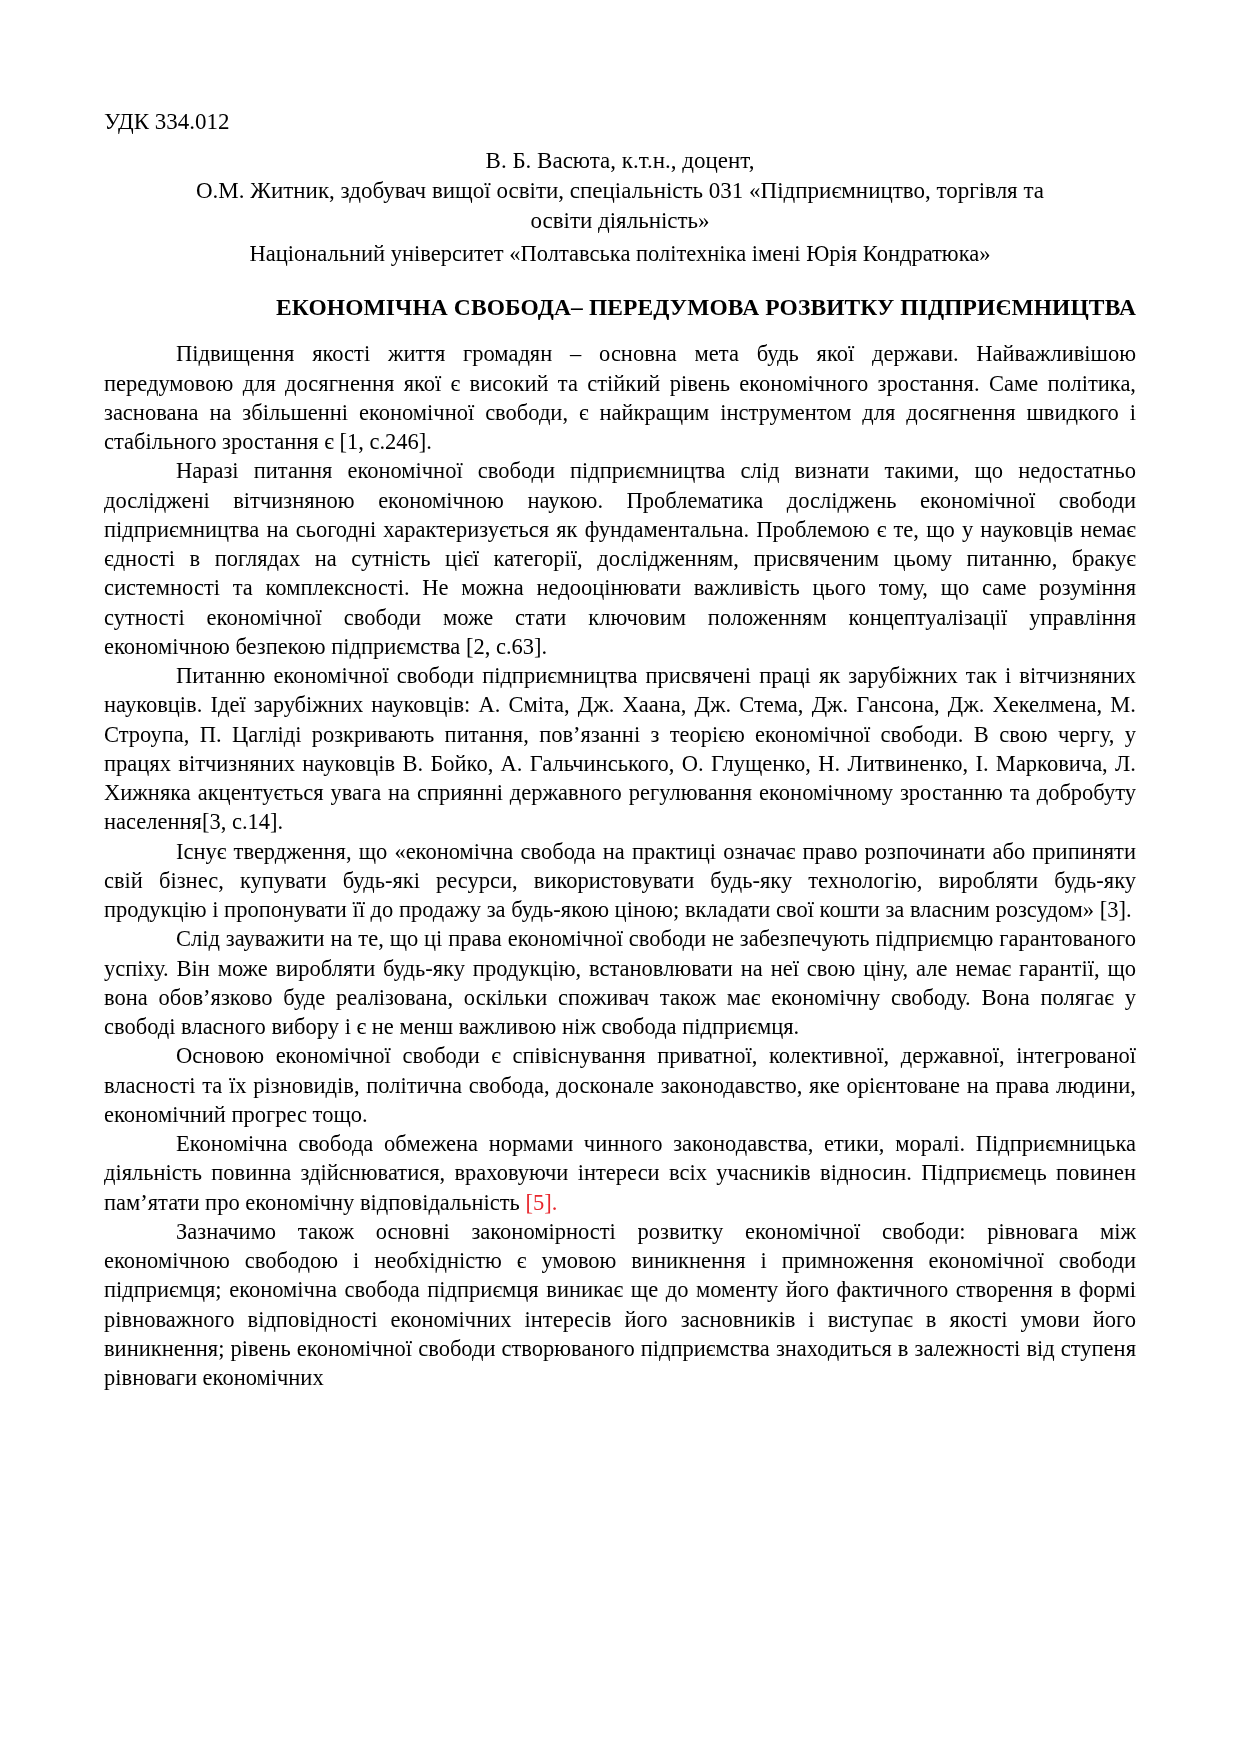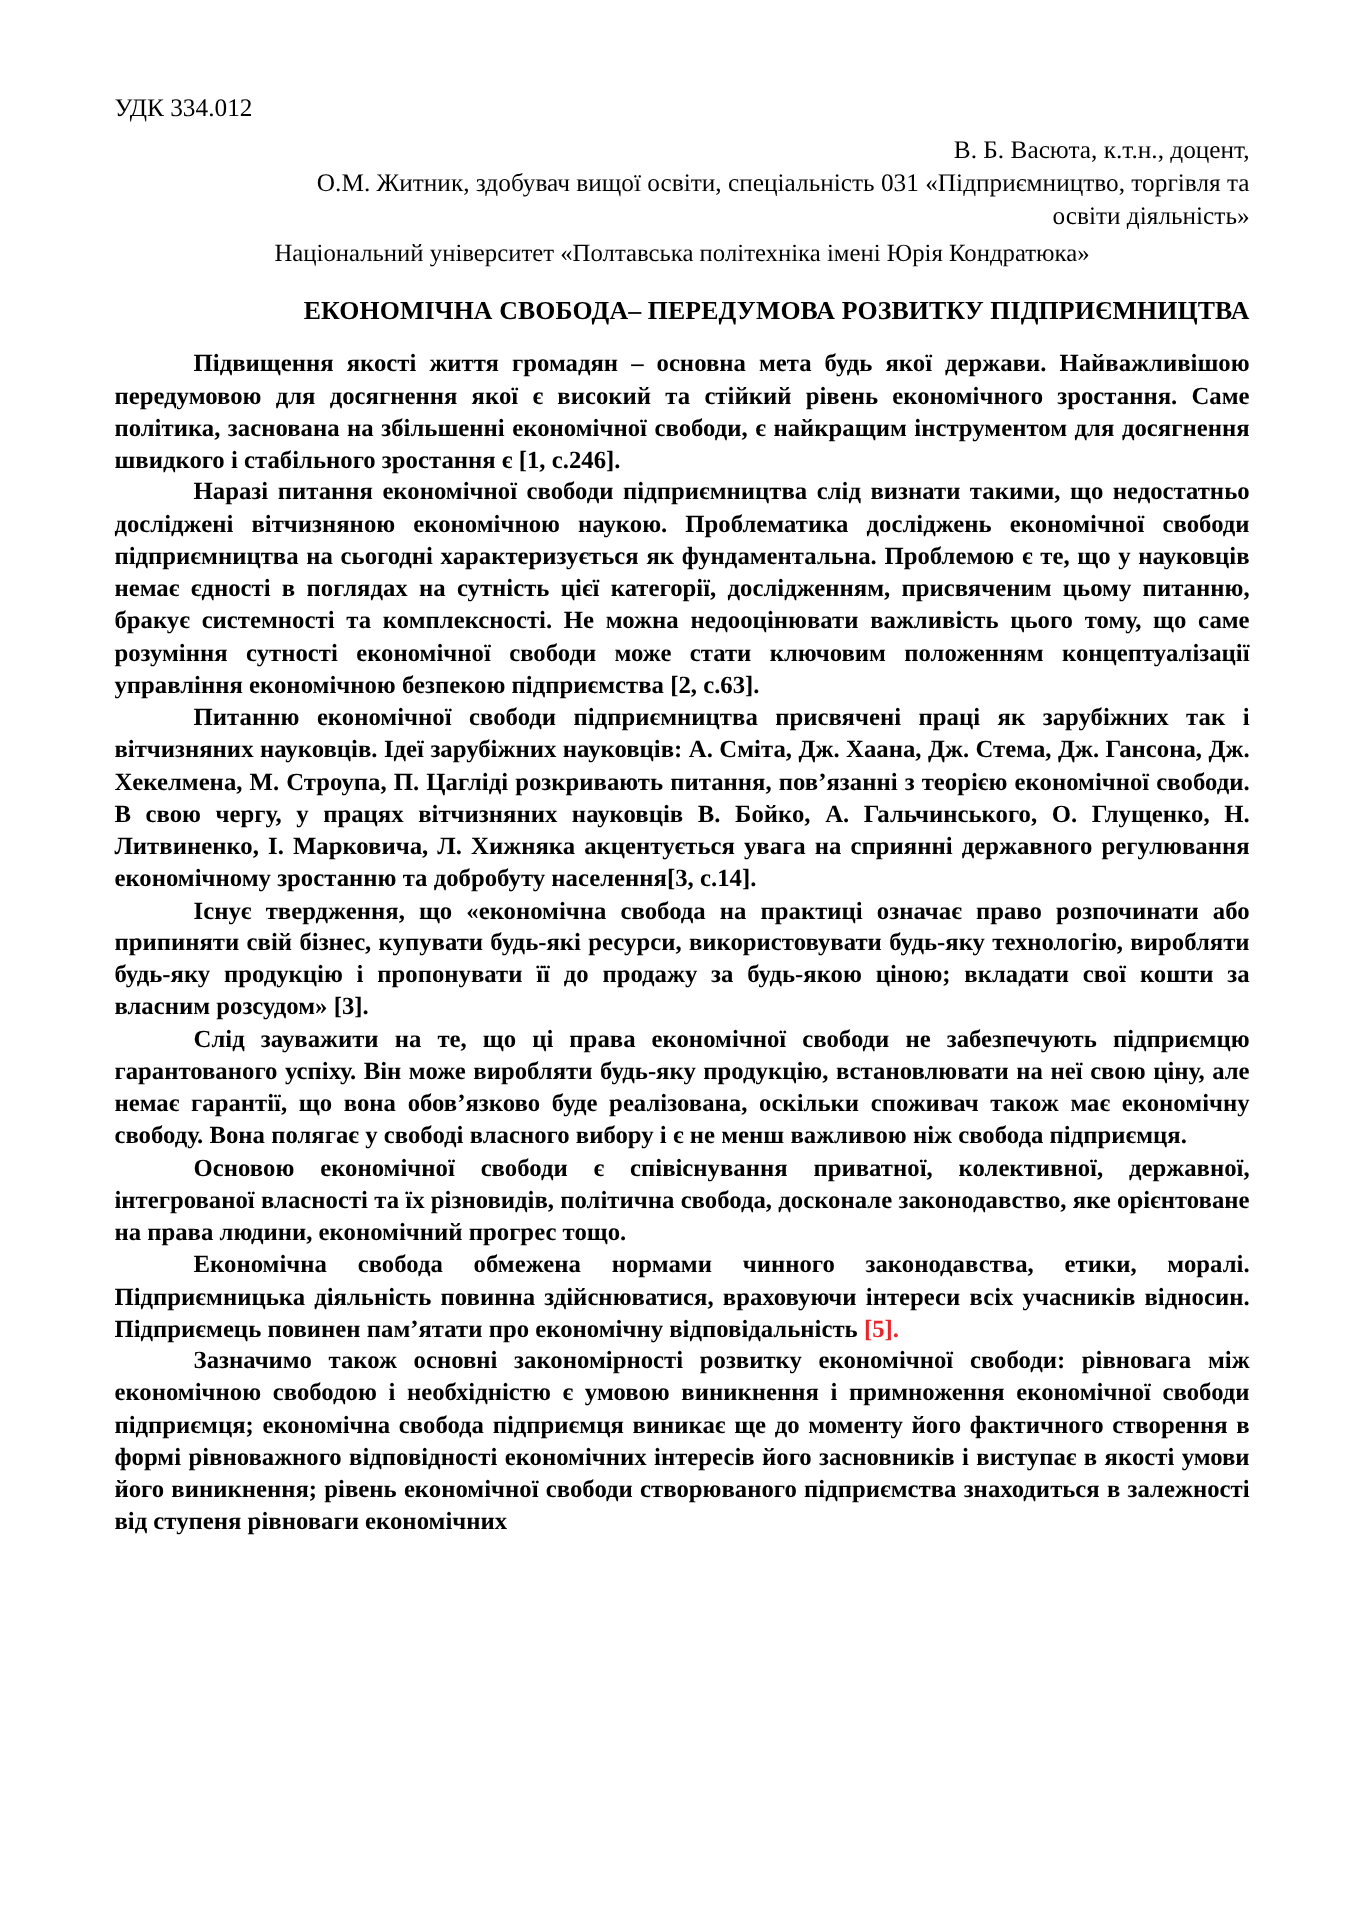--- a/index.html
+++ b/index.html
@@ -4,39 +4,38 @@
 <style>
   html, body {
     margin: 0;
     padding: 0;
     background: #ffffff;
   }
   .page {
     width: 1240px;
     height: 1754px;
     box-sizing: border-box;
-    padding: 84px 104px 60px 104px;
+    padding: 108px 104px 60px 104px;
     background: #ffffff;
     font-family: "Liberation Serif", serif;
     color: #000000;
     position: relative;
   }
   .udk {
     font-size: 23px;
     line-height: 1.2;
     margin-bottom: 10px;
   }
   .authors {
     text-align: center;
     font-size: 23px;
     line-height: 1.32;
   }
   .authors .line {
     display: block;
-    text-align: right;
   }
   .affiliation {
     text-align: center;
     font-size: 22.5px;
     line-height: 1.32;
     margin-top: 2px;
   }
   .title {
     text-align: right;
     font-size: 23.5px;
@@ -45,21 +44,20 @@
     margin-bottom: 18px;
     letter-spacing: 0.1px;
   }
   p.body {
     font-size: 22.5px;
     line-height: 1.30;
     text-align: justify;
     text-indent: 72px;
     margin: 0;
     hyphens: none;
-    font-weight: bold;
   }
   .ref-red {
     color: #e8262c;
   }
 </style>
 </head>
 <body>
 
 <div class="page">
 

